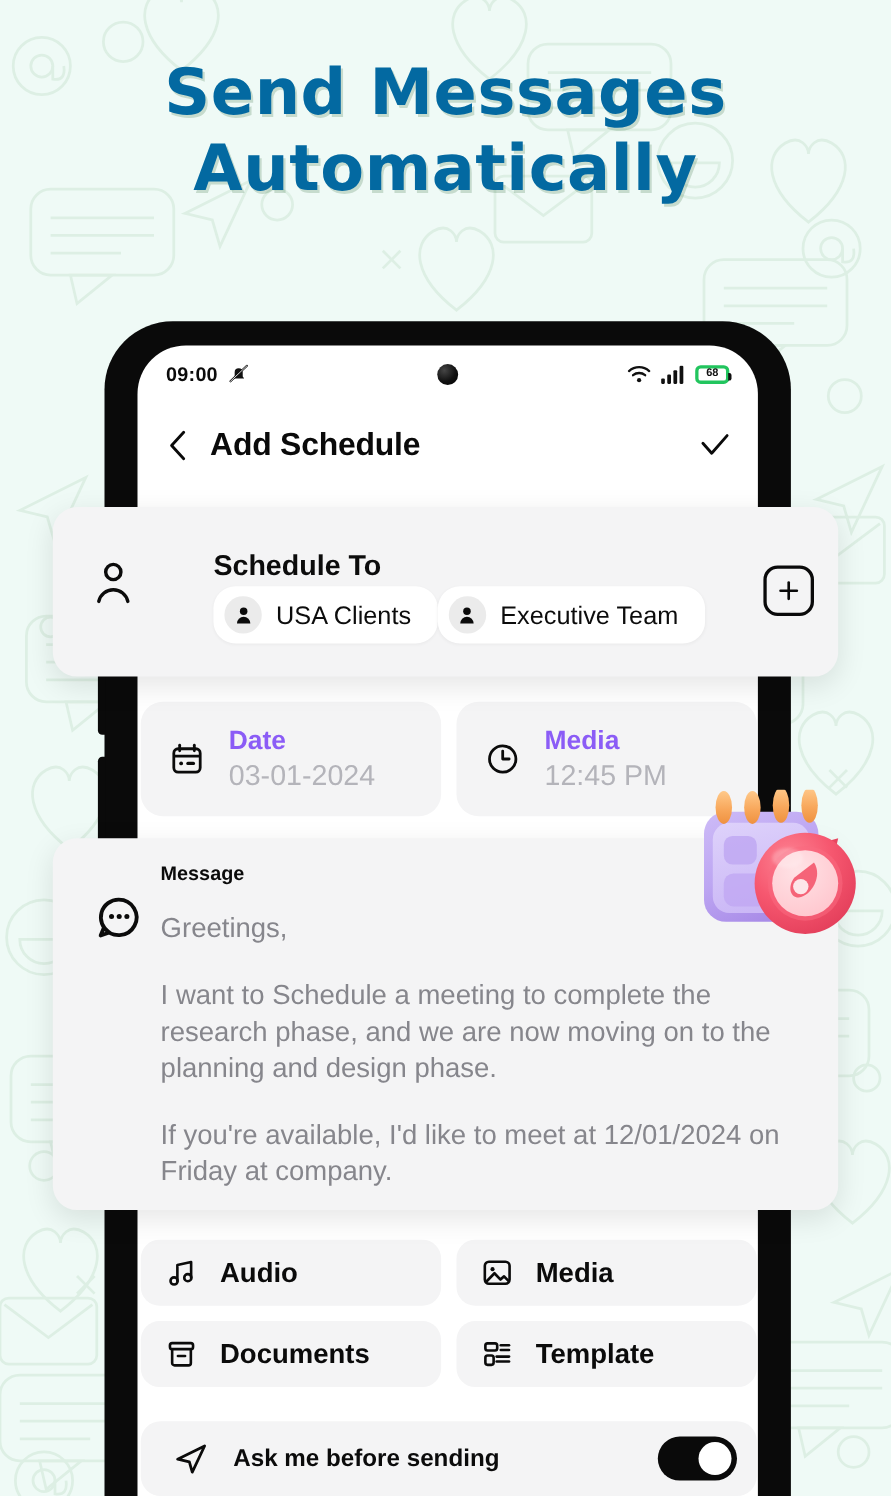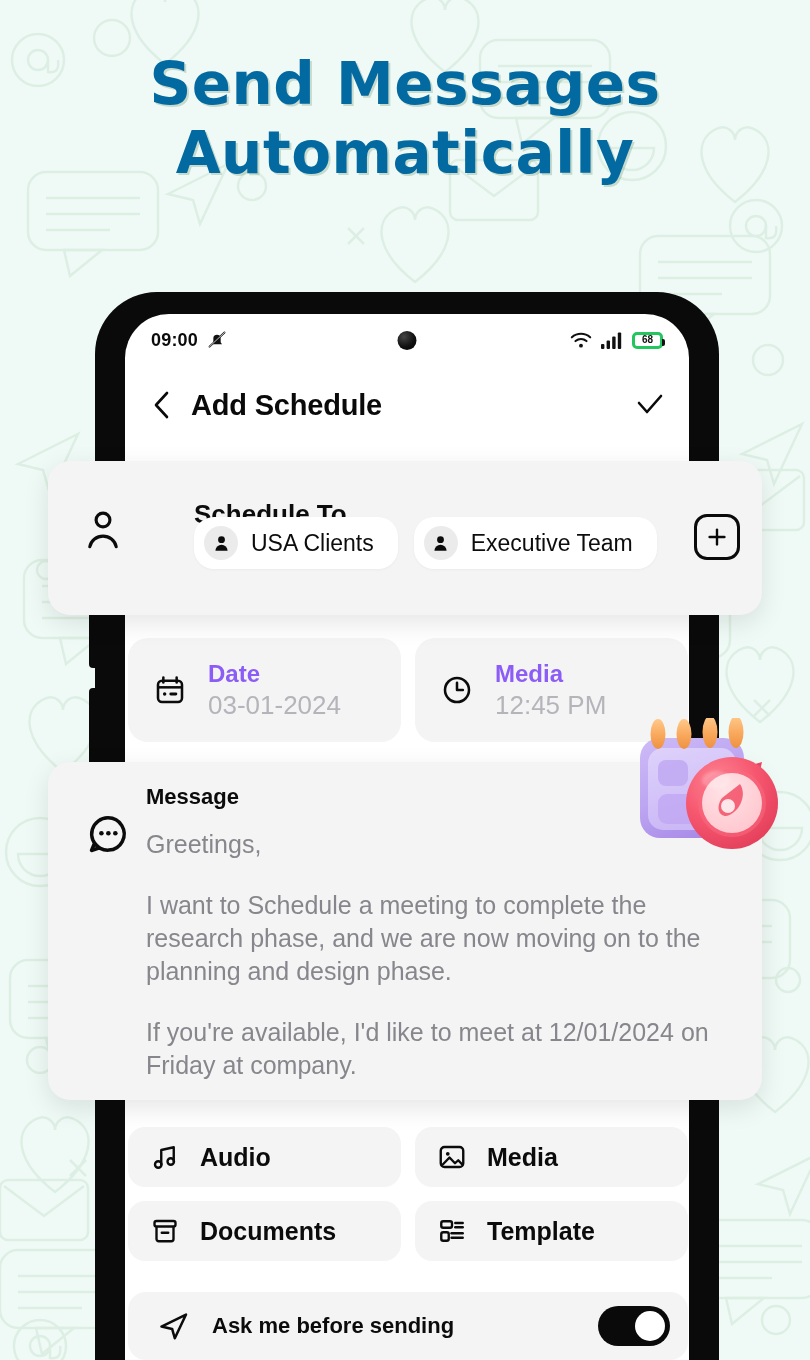--- a/index.html
+++ b/index.html
@@ -197,23 +197,22 @@
     left: 146px;
     top: 24px;
     font-size: 26px;
     font-weight: bold;
     color: #0c0c0c;
     margin-top: 14px;
   }
   .chip-row {
     position: absolute;
     left: 146px;
-    top: 56px;
-    display: flex;
-    gap: 16px;
+    top: 72px;
+    display: flex;
     align-items: center;
   }
   .chip {
     display: flex;
     align-items: center;
     gap: 13px;
     background: #ffffff;
     border-radius: 20px;
     padding: 9px 24px 9px 10px;
     box-shadow: 0 1px 3px rgba(0,0,0,0.04);
@@ -280,21 +279,21 @@
   }
   .msg-ico {
     position: absolute;
     left: 38px;
     top: 50px;
   }
   .msg-title {
     position: absolute;
     left: 98px;
     top: 22px;
-    font-size: 22px;
+    font-size: 18px;
     font-weight: bold;
     color: #0b0b0b;
   }
   .msg-body {
     position: absolute;
     left: 98px;
     top: 66px;
     width: 592px;
     font-size: 25px;
     line-height: 1.32;

